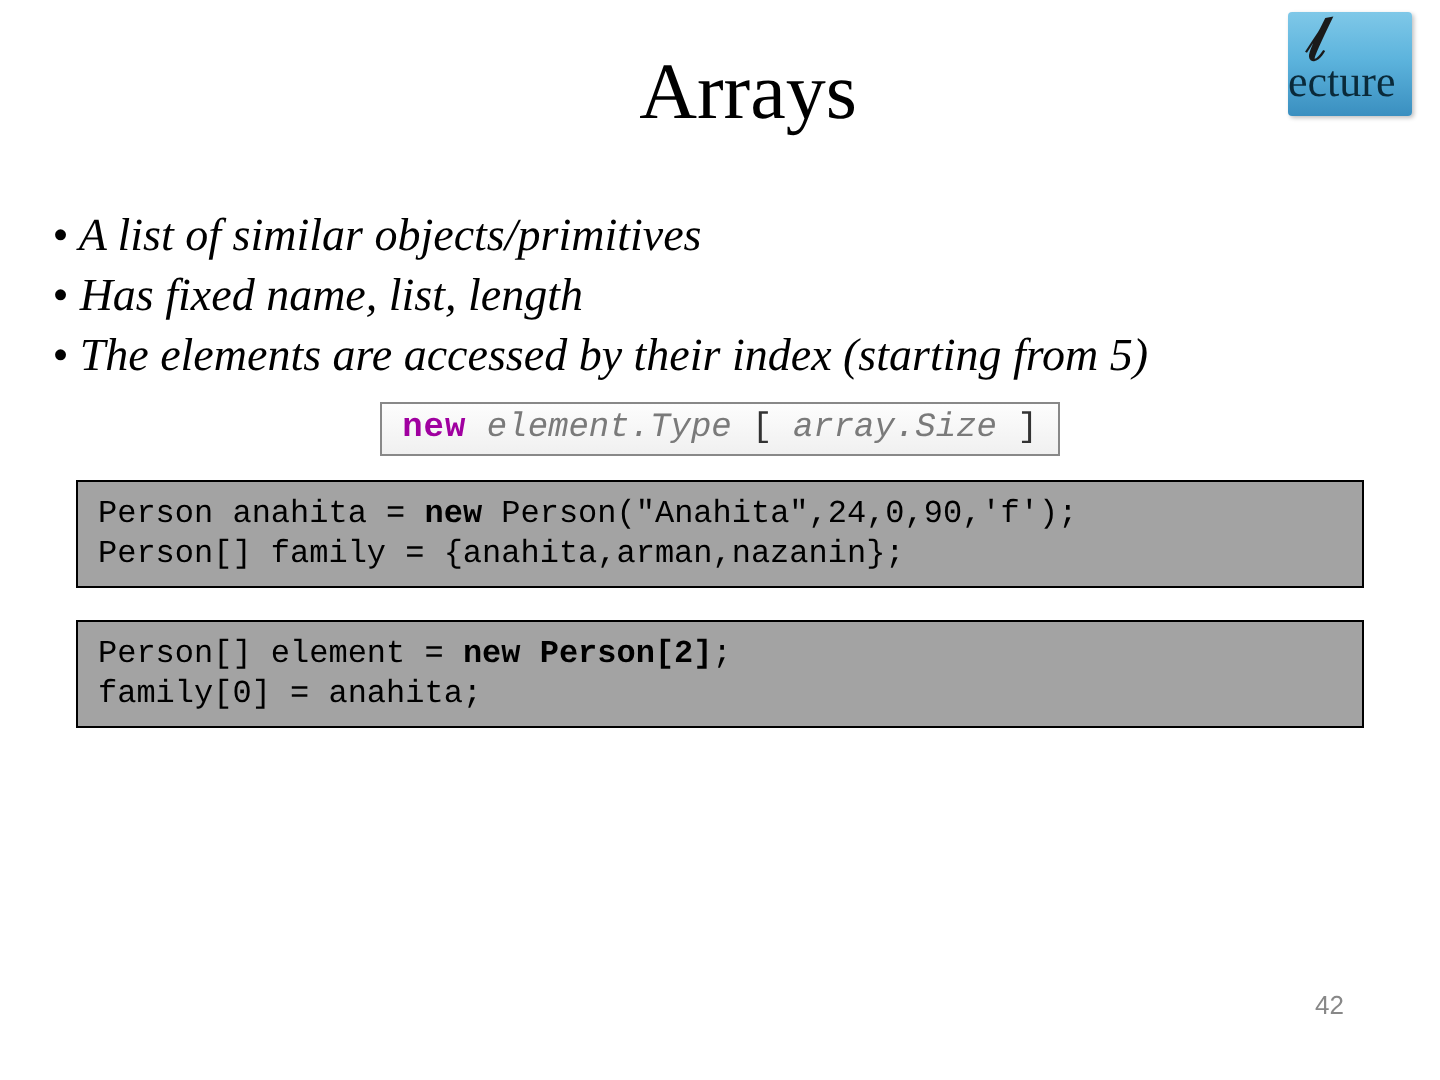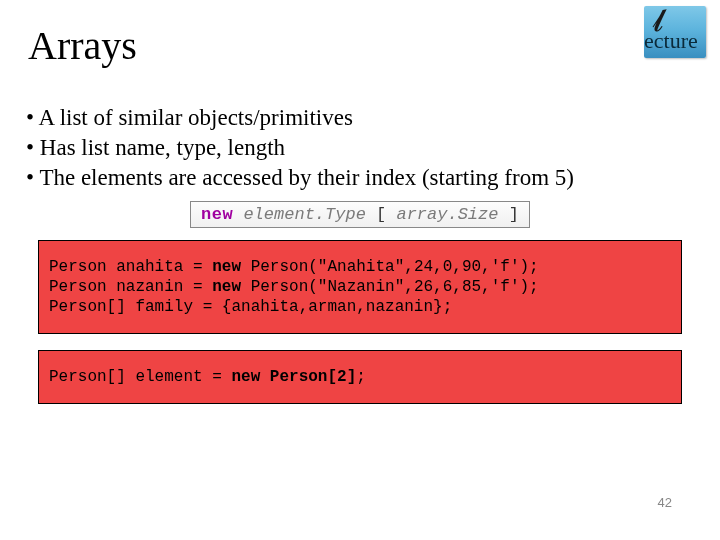--- a/index.html
+++ b/index.html
@@ -39,25 +39,27 @@
     right: 0;
     text-align: left;
     font-family: 'Brush Script MT', cursive;
     font-size: 22px;
     color: #0a2a3a;
   }
   .title {
     font-size: 40px;
     padding: 22px 0 0 28px;
     font-family: Georgia, serif;
+    text-align: center;
   }
   .bullets {
     padding: 34px 0 0 26px;
     font-size: 23px;
     line-height: 1.3;
+    font-style: italic;
   }
   .bullets > div::before {
     content: "• ";
   }
   .syntax-row {
     margin: 8px 0 0 0;
     text-align: center;
   }
   .syntax-box {
     display: inline-block;
@@ -67,22 +69,22 @@
     font-family: Consolas, 'Courier New', monospace;
     font-size: 17px;
   }
   .syntax-box .kw { color: #a000a0; font-weight: bold; letter-spacing: 0.5px;}
   .syntax-box .et { color: #7a7a7a; font-style: italic; }
   .syntax-box .br { color: #333; }
   .syntax-box .sz { color: #7a7a7a; font-style: italic; }
   .codebox {
     margin: 12px 38px 0 38px;
     border: 1px solid #000;
-    background: #ef4444;
-    padding: 16px 10px;
+    background: #a3a3a3;
+    padding: 6px 10px;
     font-family: Consolas, 'Courier New', monospace;
     font-size: 16px;
     line-height: 1.25;
   }
   .codebox .b { font-weight: bold; }
   .codebox2 { margin-top: 16px; }
 
   .pagenum {
     position: absolute;
     right: 48px;
@@ -97,39 +99,39 @@
 
 <div class="logo">
   <span class="quill">𝓵</span>
   <span class="cursive">ecture</span>
 </div>
 
 <div class="title">Arrays</div>
 
 <div class="bullets">
   <div>A list of similar objects/primitives</div>
-  <div>Has list name, type, length</div>
+  <div>Has fixed name, list, length</div>
   <div>The elements are accessed by their index (starting from 5)</div>
 </div>
 
 <div class="syntax-row">
   <span class="syntax-box">
     <span class="kw">new</span>
     <span> </span>
     <span class="et">element.Type</span>
     <span> </span>
     <span class="br">[</span>
     <span class="sz">array.Size</span>
     <span class="br">]</span>
   </span>
 </div>
 
 <div class="codebox">
   <div><span>Person anahita = </span><span class="b">new</span><span> Person("Anahita",24,0,90,'f');</span></div>
-  <div><span>Person nazanin = </span><span class="b">new</span><span> Person("Nazanin",26,6,85,'f');</span></div>
   <div>Person[] family = {anahita,arman,nazanin};</div>
 </div>
 
 <div class="codebox codebox2">
   <div><span>Person[] element = </span><span class="b">new Person[2]</span><span>;</span></div>
+  <div>family[0] = anahita;</div>
 </div>
 
 <div class="pagenum">42</div>
 
 </body></html>

